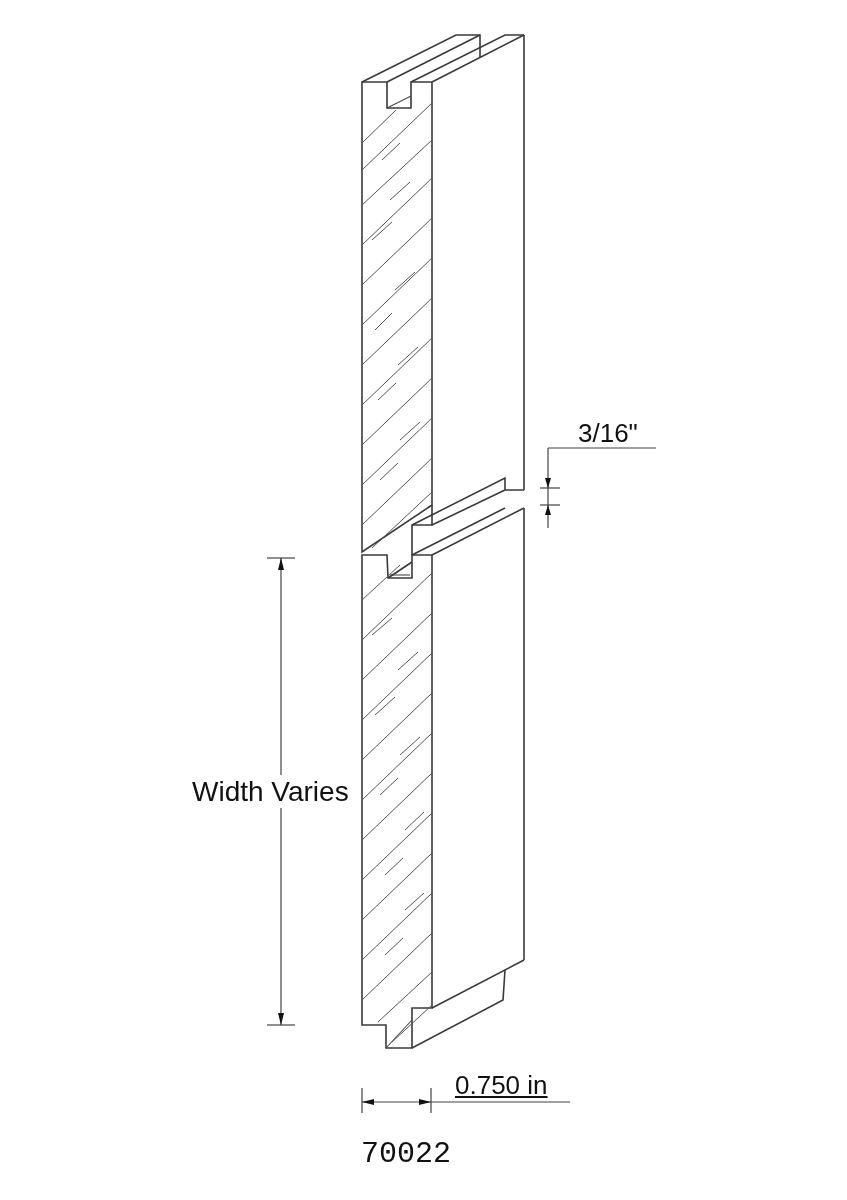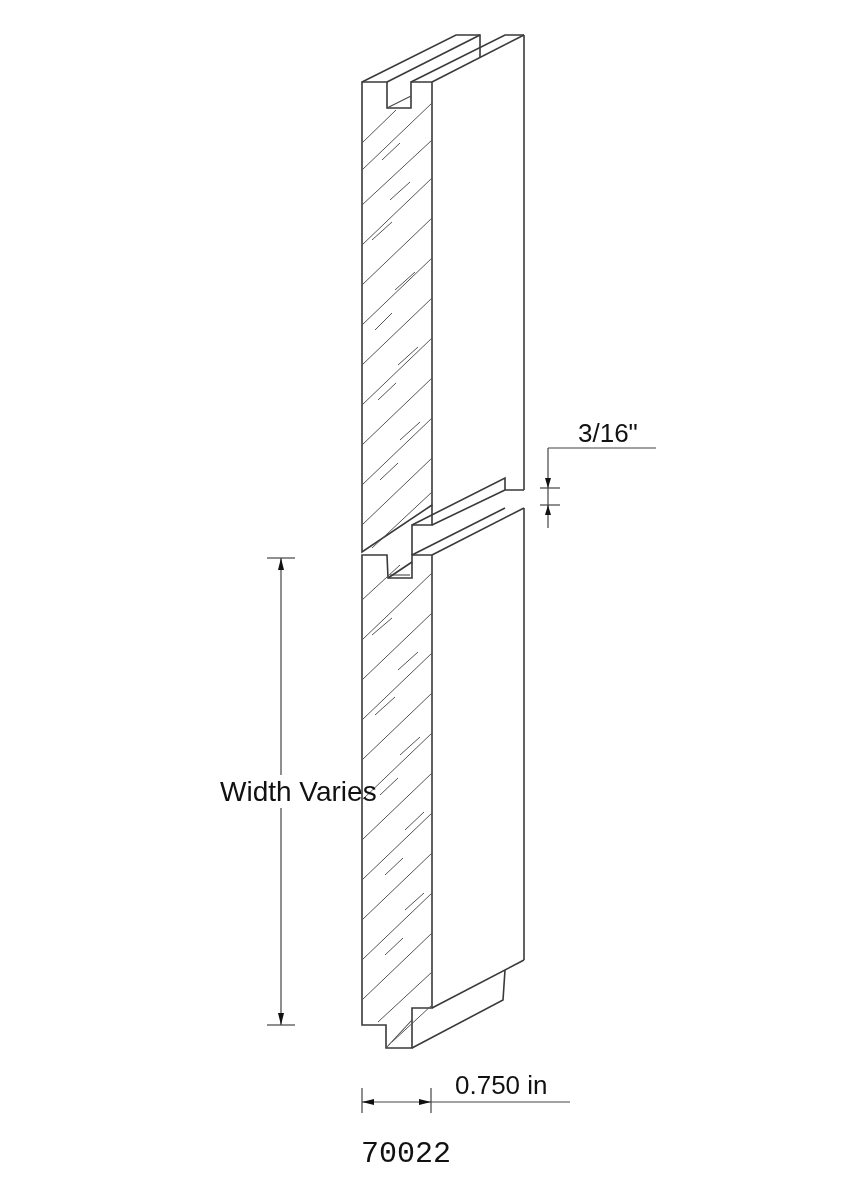--- a/index.html
+++ b/index.html
@@ -11,22 +11,22 @@
     .dim { fill: none; stroke: #444444; stroke-width: 1.2; }
     .arrow { fill: #111111; stroke: none; }
     .label {
       position: absolute;
       font-family: "Liberation Sans", "DejaVu Sans", sans-serif;
       color: #111111;
       white-space: nowrap;
       line-height: 1;
     }
     #lbl-316 { left: 578px; top: 420px; font-size: 26px; }
-    #lbl-width { left: 192px; top: 778px; font-size: 28px; background: transparent; margin-left: 28px; }
-    #lbl-thick { left: 455px; top: 1072px; font-size: 26px; }
+    #lbl-width { left: 192px; top: 778px; font-size: 28px; background: transparent; }
+    #lbl-thick { left: 455px; top: 1072px; font-size: 26px; text-decoration: underline; }
     #lbl-part { left: 361px; top: 1139px; font-size: 30px; font-family: Liberation Mono, monospace; }
   </style>
 </head>
 <body>
 
 <div>
   <svg id="drawing" viewBox="0 0 847 1200" xmlns="http://www.w3.org/2000/svg">
 
     <g>
 

